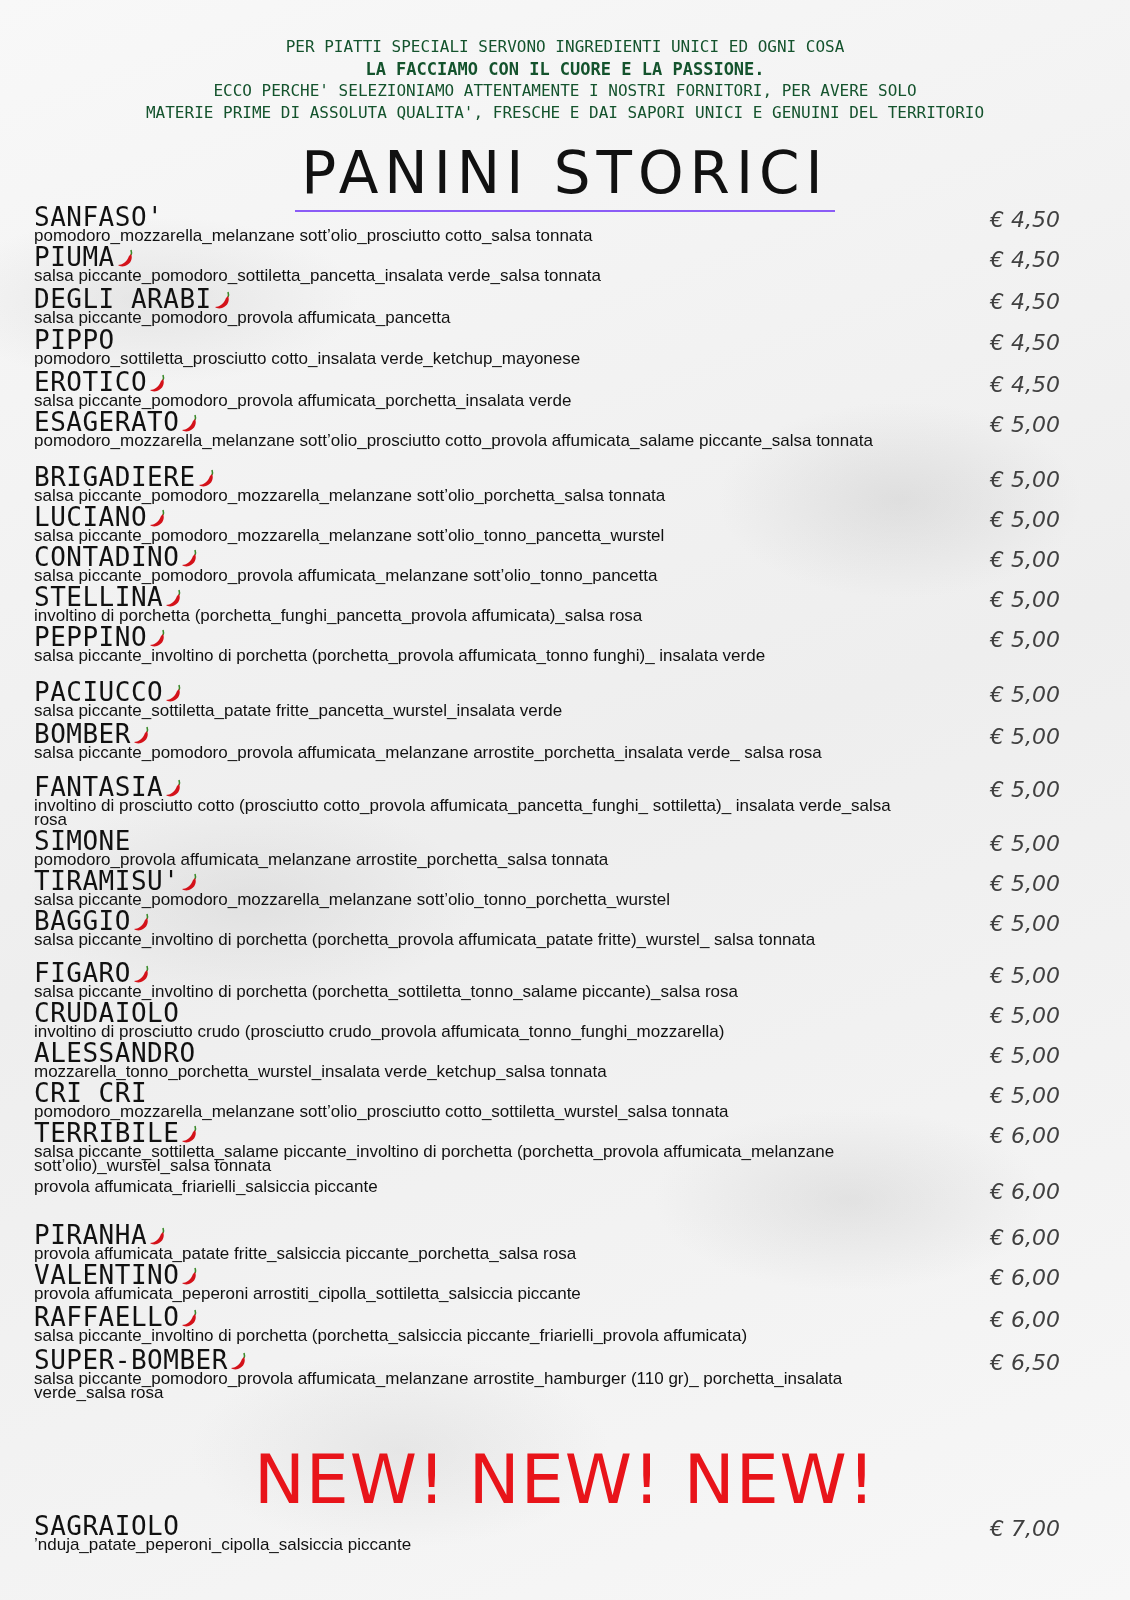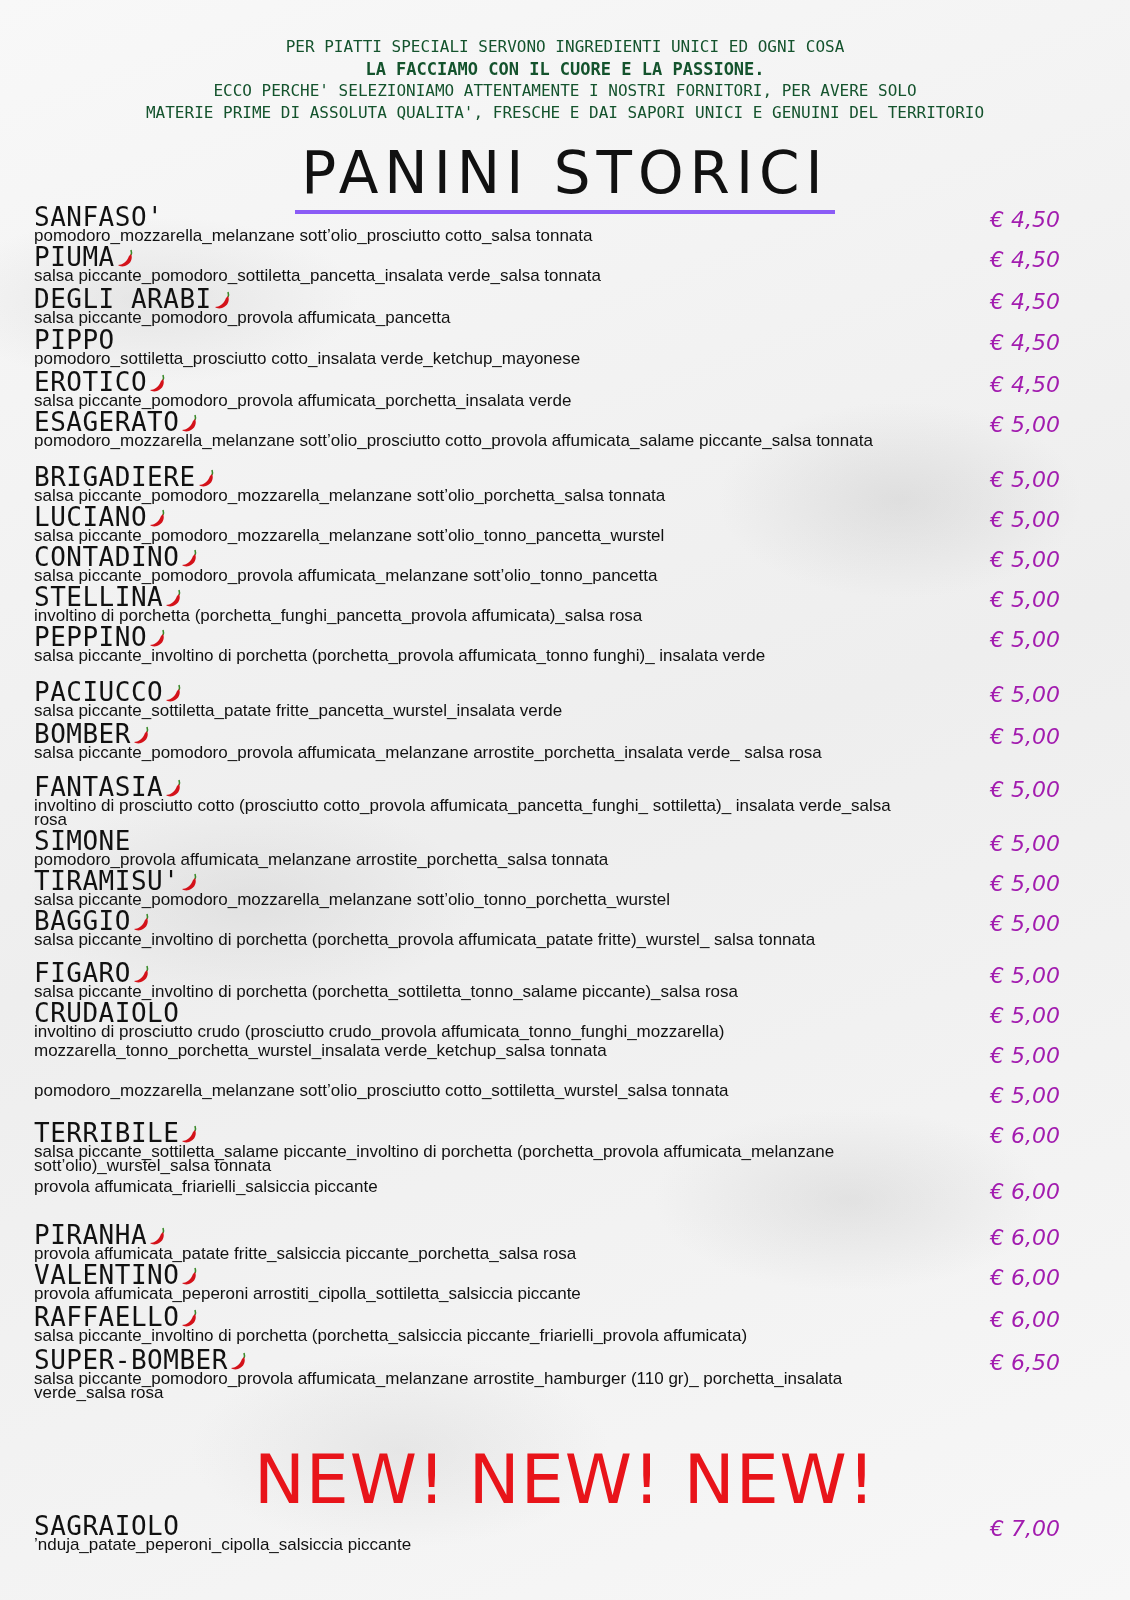--- a/index.html
+++ b/index.html
@@ -17,36 +17,36 @@
     color:#111;
   }
   .intro {
     position:absolute; top:36px; left:0; width:1130px; text-align:center;
     color:#14532d; font-family:"DejaVu Sans Mono", monospace; font-size:16px; line-height:22px;
   }
   .intro .bold { font-weight:bold; font-size:17px; }
   .title-wrap { position:absolute; top:140px; left:0; width:1130px; text-align:center; }
   .title {
     display:inline-block; font-family:"DejaVu Sans", sans-serif; font-size:58px; letter-spacing:6px;
-    font-weight:normal; color:#111; padding:0 6px 4px; border-bottom:4px solid #8b5cf6; line-height:66px;
+    font-weight:normal; color:#111; padding:0 6px 4px; border-bottom:2px solid #8b5cf6; line-height:66px;
   }
   .menu { position:absolute; top:207px; left:0; width:1130px; }
   .item { position:absolute; left:34px; width:1060px; }
   .name {
     font-family:"DejaVu Sans Mono", monospace; font-size:26px; line-height:21px; letter-spacing:0.5px;
     color:#111; white-space:nowrap; display:flex; align-items:flex-end;
   }
   .chili { display:inline-block; width:20px; height:20px; margin-left:1px; }
   .desc {
     font-family:"Liberation Sans", sans-serif; font-size:17px; line-height:14px; color:#111;
     width:880px; margin-top:1px;
   }
   .price {
     position:absolute; right:34px; top:0; font-family:"DejaVu Sans", sans-serif; font-style:italic;
-    font-size:22px; color:#a21caf; white-space:nowrap;
+    font-size:22px; color:#404040; white-space:nowrap;
   }
   .new-banner {
     position:absolute; top:1440px; left:0; width:1130px; text-align:center;
     color:#e8141a; font-family:"DejaVu Sans", sans-serif; font-size:68px; letter-spacing:1px;
   }
 </style>
 </head>
 <body>
 
 <div class="intro">
@@ -248,24 +248,30 @@
       <div class="price">€ 5,00</div>
     </div>
     <div class="item" style="top: 796px;">
       <div class="name">
         <span>CRUDAIOLO</span>
       </div>
       <div class="desc">involtino di prosciutto crudo (prosciutto crudo_provola affumicata_tonno_funghi_mozzarella)</div>
       <div class="price">€ 5,00</div>
     </div>
     <div class="item" style="top: 836px;">
+      <div class="name">
+        <span>ALESSANDRO</span>
+      </div>
       <div class="desc">mozzarella_tonno_porchetta_wurstel_insalata verde_ketchup_salsa tonnata</div>
       <div class="price">€ 5,00</div>
     </div>
     <div class="item" style="top: 876px;">
+      <div class="name">
+        <span>CRI CRI</span>
+      </div>
       <div class="desc">pomodoro_mozzarella_melanzane sott’olio_prosciutto cotto_sottiletta_wurstel_salsa tonnata</div>
       <div class="price">€ 5,00</div>
     </div>
     <div class="item" style="top: 916px;">
       <div class="name">
         <span>TERRIBILE</span>
         <span class="chili"><svg viewBox="0 0 20 20" width="20" height="20">
             <path d="M15 2 q1 3 0 5" stroke="#3a8a2a" stroke-width="1.6" fill="none"></path>
             <path d="M15 6 C17 10 15 16 9 18 C6 19 3 18 2 17 C6 17 11 14 13 8 Z" fill="#d4121a"></path>
           </svg></span>

